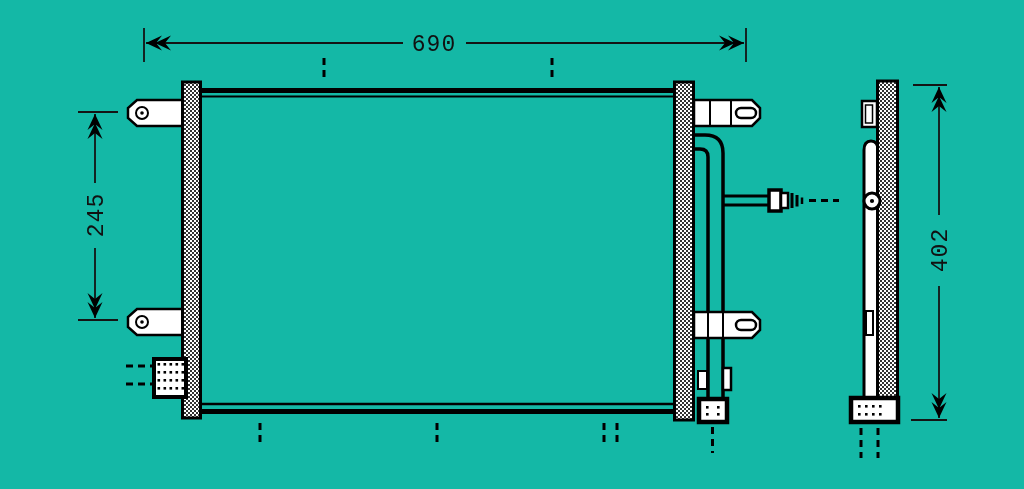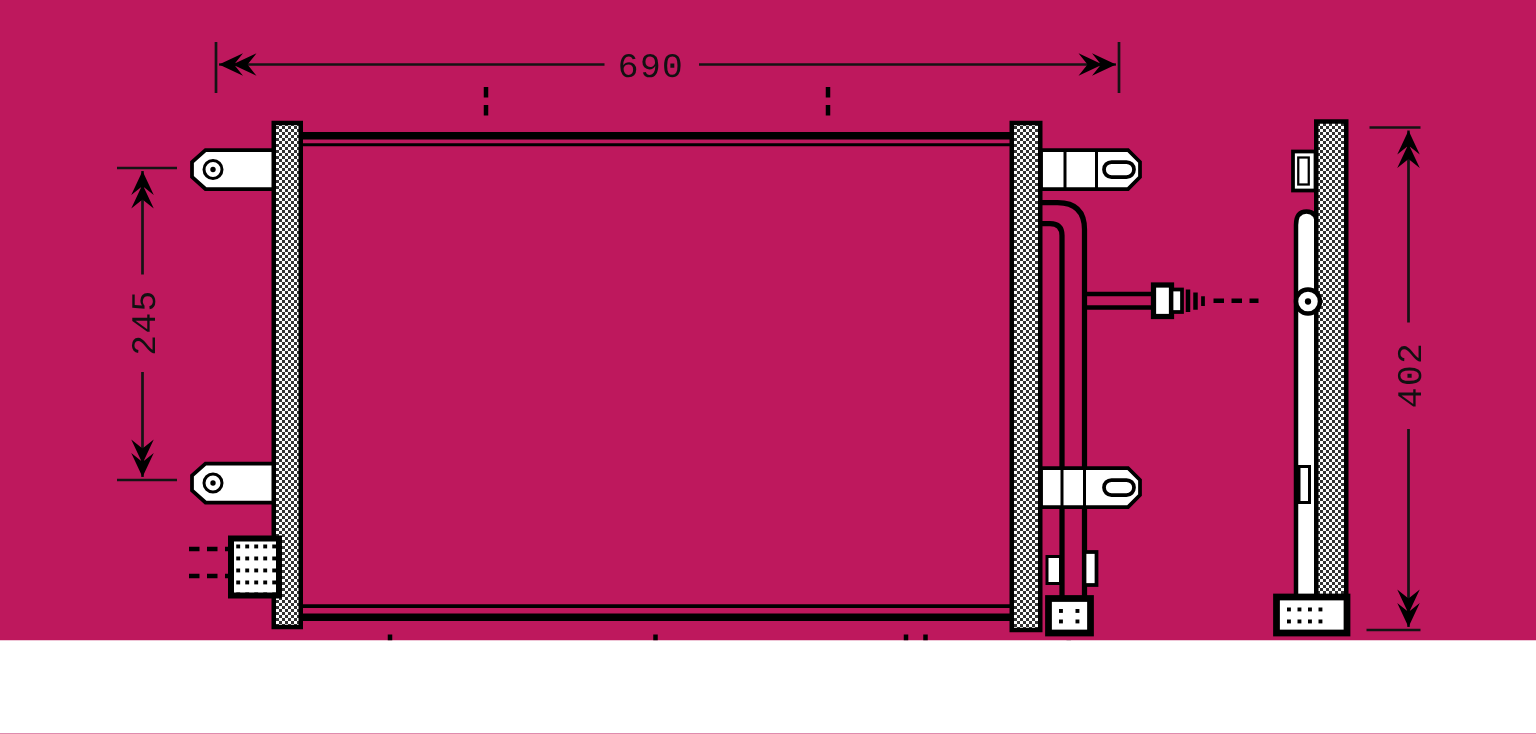--- a/index.html
+++ b/index.html
@@ -1,16 +1,16 @@
 <!DOCTYPE html>
 <html><head>
 <meta charset="utf-8">
 <style>
   html,body{margin:0;padding:0;background:#ffffff;}
-  #stage{position:relative;width:1024px;height:427px;background:#be185d;overflow:hidden;
+  #stage{position:relative;width:1024px;height:489px;background:#14b8a6;overflow:hidden;
          font-family:"Liberation Mono","DejaVu Sans Mono",monospace;}
   svg{position:absolute;left:0;top:0;}
   .ln{stroke:#000;fill:none;}
   .fillw{fill:#fff;stroke:#000;}
   .dim{stroke:#141414;stroke-width:1.8;fill:none;}
   .arrow{fill:#000;stroke:none;}
   .dimtext{font-family:"Liberation Mono","DejaVu Sans Mono",monospace;font-size:23px;fill:#111;letter-spacing:1px;}
   .dash{stroke:#000;stroke-width:3;fill:none;stroke-dasharray:7 5;}
 </style>
 </head>

